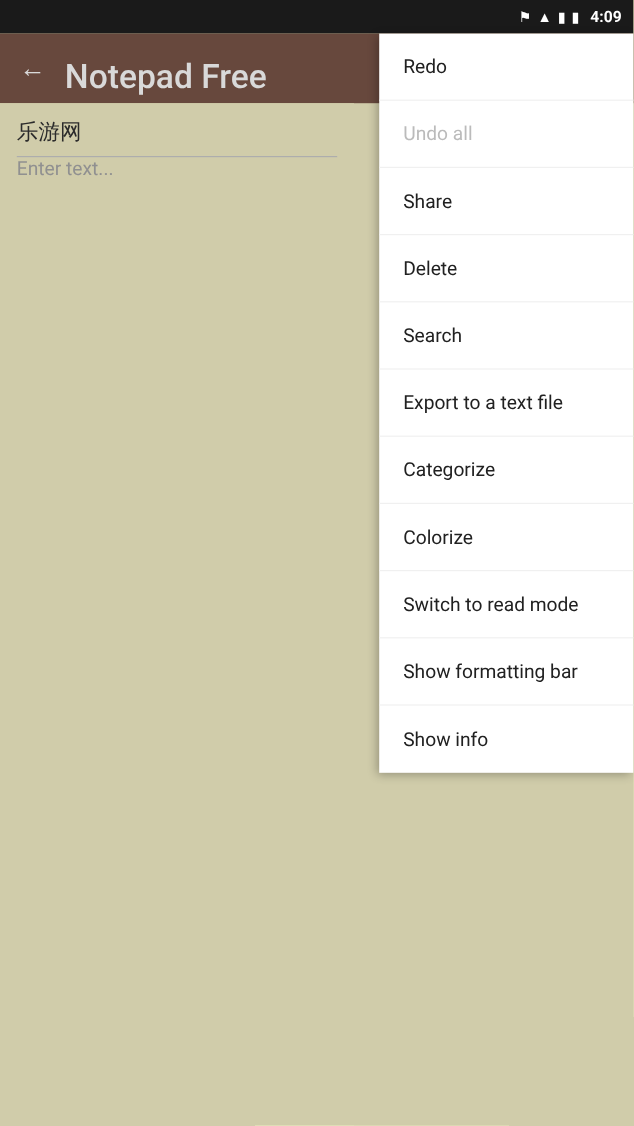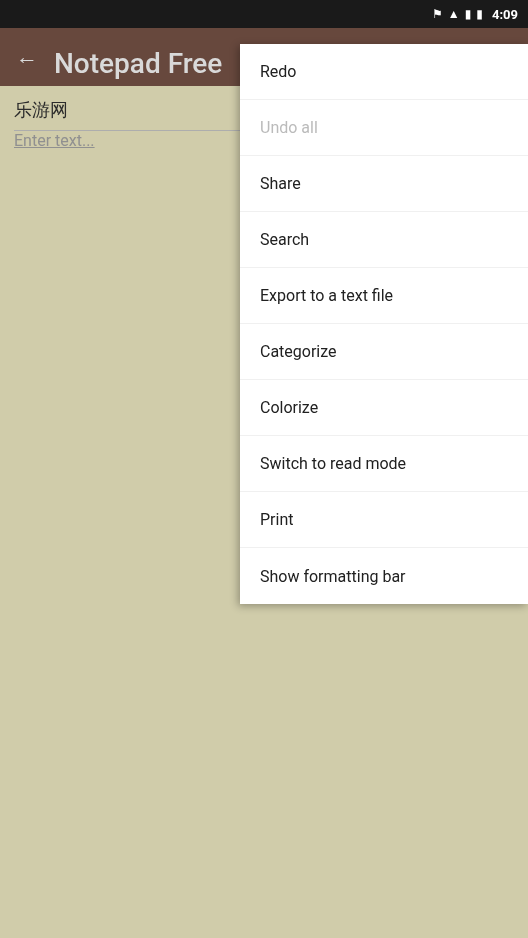--- a/index.html
+++ b/index.html
@@ -71,40 +71,39 @@
     }
     .note-title {
       font-size: 18px;
       color: #333;
       border-bottom: 1px solid #ccc;
       padding-bottom: 8px;
     }
     .note-placeholder {
       font-size: 16px;
       color: #aaa;
-      text-decoration: underline;
     }
 
     
     .dropdown-overlay {
       position: absolute;
       top: 28px;
       left: 0;
       width: 100%;
       height: calc(938px - 28px);
       background: rgba(0,0,0,0.15);
       z-index: 10;
     }
 
     
     .dropdown-menu {
       position: absolute;
-      top: 44px;
+      top: 28px;
       right: 0;
-      width: 288px;
+      width: 212px;
       background: #ffffff;
       box-shadow: -2px 2px 8px rgba(0,0,0,0.3);
       z-index: 20;
     }
     .menu-item {
       height: 56px;
       display: flex;
       align-items: center;
       padding: 0 20px;
       font-size: 16px;
@@ -147,20 +146,21 @@
   <div class="note-title">乐游网</div>
   <div class="note-placeholder">Enter text...</div>
 </div>
 
 <div class="dropdown-overlay"></div>
 
 <div class="dropdown-menu">
 <div class="menu-item">Redo</div>
     <div class="menu-item disabled">Undo all</div>
     <div class="menu-item">Share</div>
+    <div class="menu-item">Delete</div>
     <div class="menu-item">Search</div>
     <div class="menu-item">Export to a text file</div>
     <div class="menu-item">Categorize</div>
     <div class="menu-item">Colorize</div>
     <div class="menu-item">Switch to read mode</div>
-    <div class="menu-item">Print</div>
     <div class="menu-item">Show formatting bar</div>
+    <div class="menu-item">Show info</div>
   </div>
 
 </body></html>

